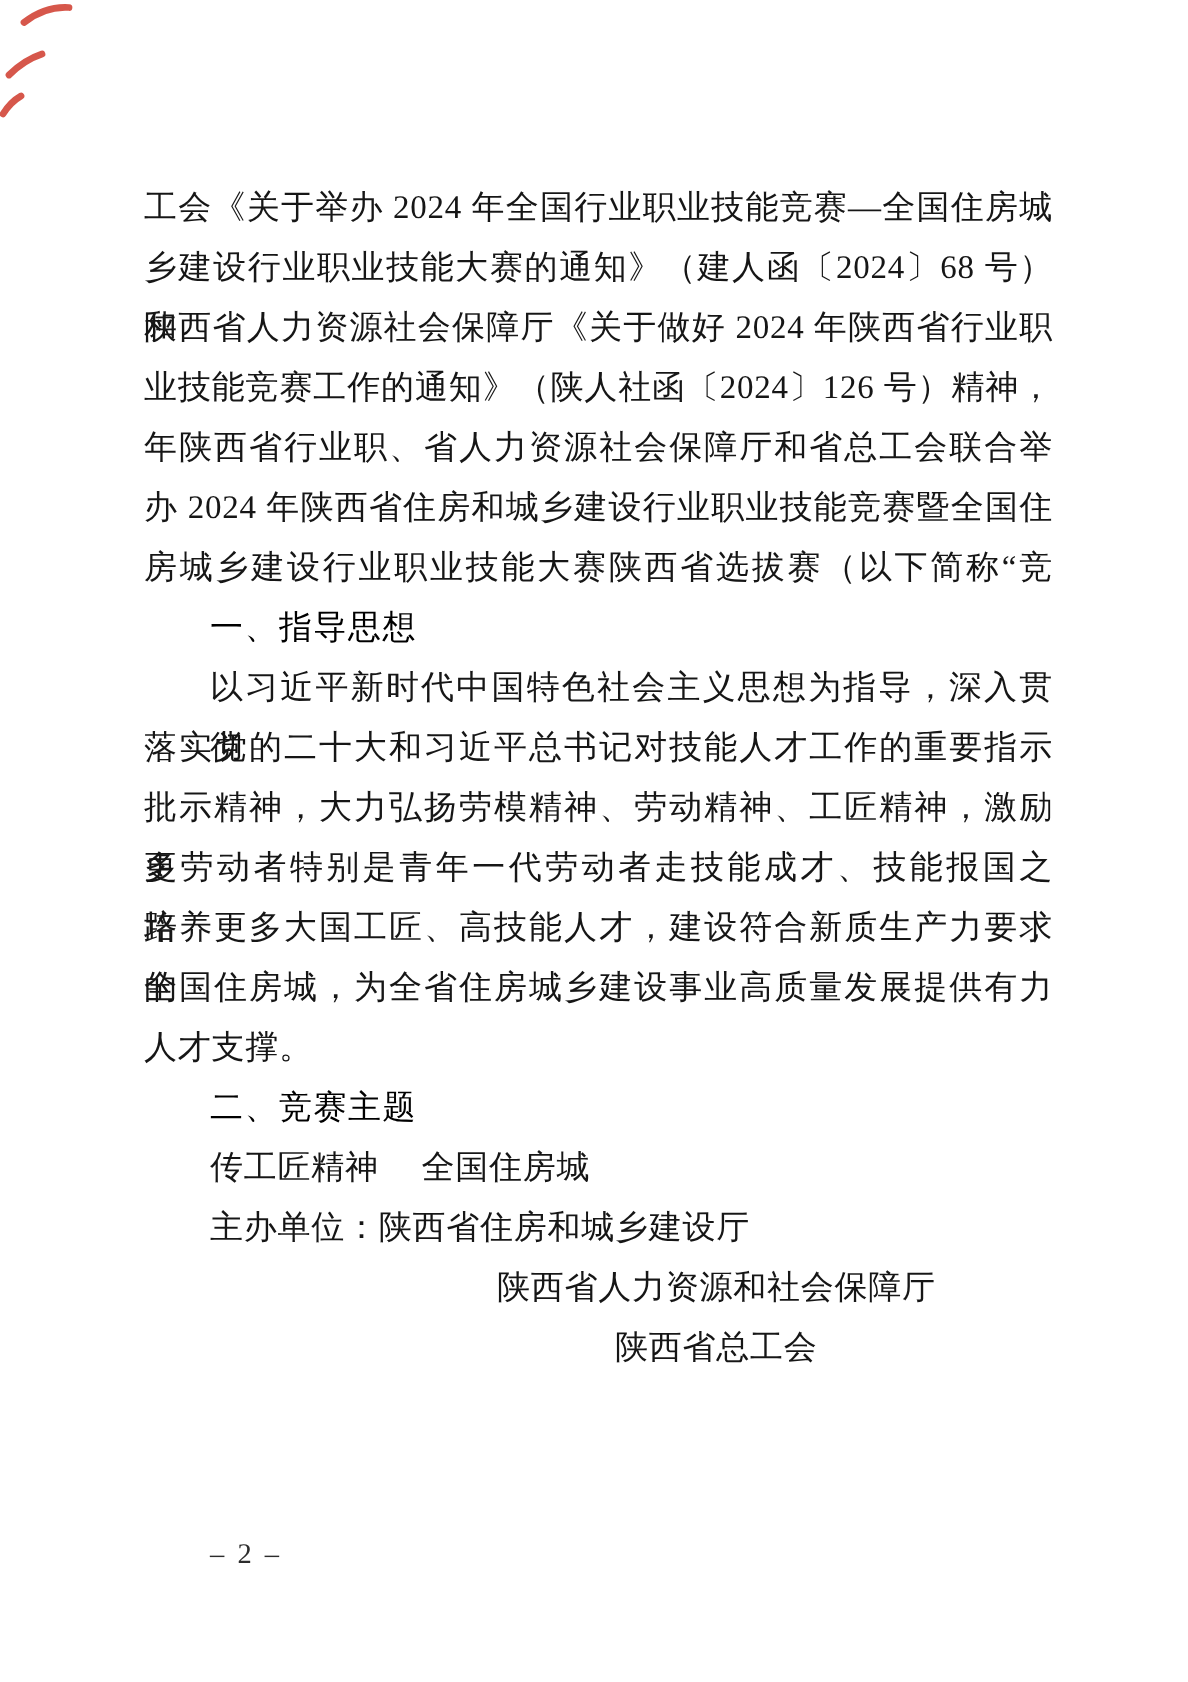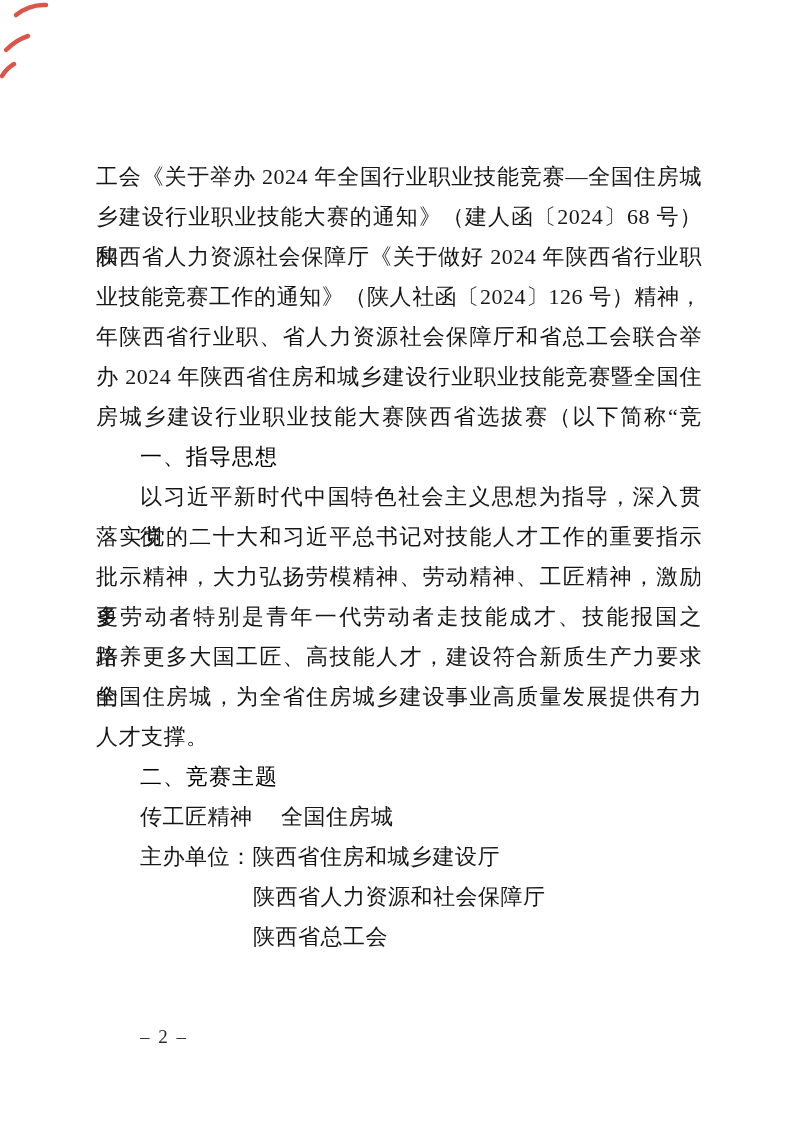--- a/index.html
+++ b/index.html
@@ -22,41 +22,41 @@
     top: 0;
     width: 70px;
     height: 95px;
     pointer-events: none;
   }
   .text-block {
     position: absolute;
     left: 96px;
     top: 118px;
     width: 606px;
-    margin-top: 39px;
   }
   .line {
     height: 40px;
     line-height: 40px;
     font-size: 22px;
     letter-spacing: 0.5px;
     white-space: pre;
     text-align: left;
     color: #161616;
   }
   .fill {
     white-space: normal;
     text-align: justify;
     text-align-last: justify;
   }
   .indent {
     padding-left: 44px;
   }
   .indent-deep {
     padding-left: 157px;
+    text-align: center;
   }
   .heading {
     font-family: "Liberation Sans", "DejaVu Sans", sans-serif;
     font-weight: 400;
     letter-spacing: 1px;
     color: #000000;
   }
   .page-number {
     position: absolute;
     left: 140px;

